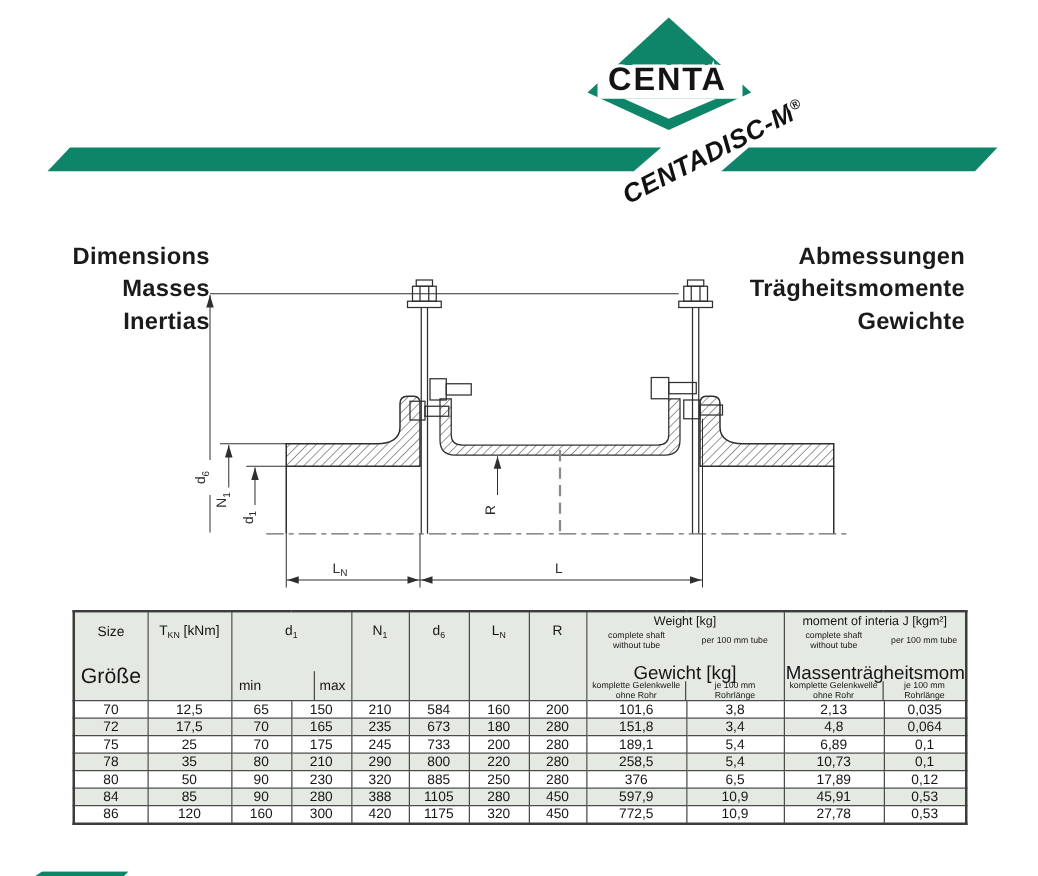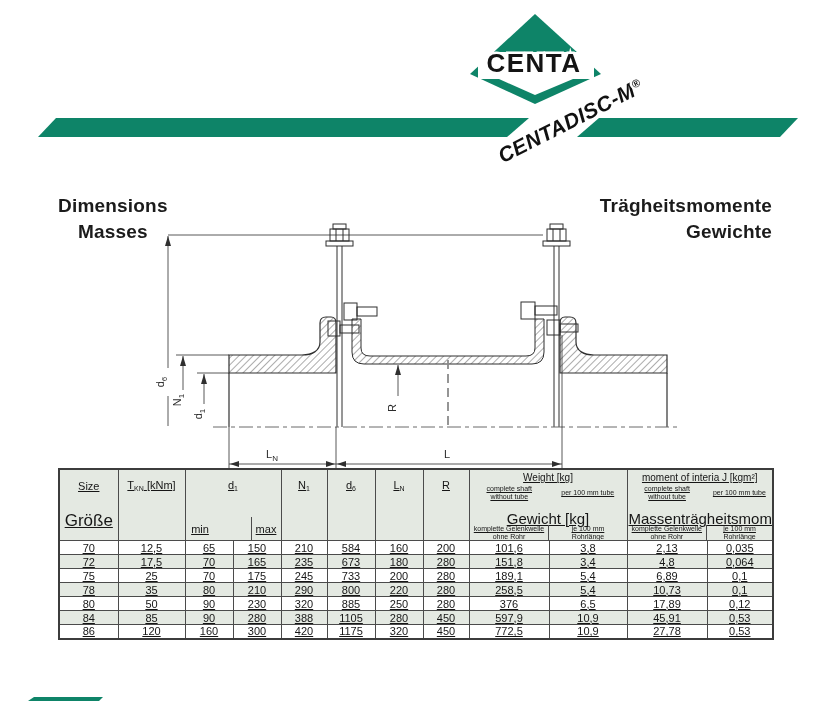--- a/index.html
+++ b/index.html
@@ -12,30 +12,30 @@
   body{width:830px;height:701px;overflow:hidden;background:#fff;}
   .page{position:relative;width:830px;height:701px;background:#ffffff;
         font-family:"Liberation Sans",sans-serif;color:var(--ink);}
 
   
   .hdr-svg{position:absolute;left:0;top:0;}
 
   
   .heading{position:absolute;top:193px;font-size:19px;font-weight:bold;
            line-height:26px;color:#1b1b1b;letter-spacing:.2px;}
-  .heading.left{left:58px;text-align:center;}
+  .heading.left{left:58px;text-align:right;}
   .heading.right{right:58px;text-align:right;}
 
   
   .drw{position:absolute;left:130px;top:213px;}
 
   
-  table.spec{position:absolute;left:58px;top:468px;width:714px;
+  table.spec{position:absolute;left:58px;top:488px;width:714px;
              border-collapse:collapse;table-layout:fixed;
-             border:2px solid #3c3c3c;font-size:11px;color:#161616;text-decoration:underline;}
+             border:2px solid #3c3c3c;font-size:11px;color:#161616;}
   table.spec th,table.spec td{border:1px solid var(--bordc);padding:0;
              text-align:center;vertical-align:middle;font-weight:normal;
              overflow:hidden;}
   tr.hrow{height:70px;background:var(--cellg);}
   tr.hrow th{vertical-align:top;}
   .toplab{margin-top:9px;font-size:11px;}
   .sz1{margin-top:10px;font-size:11px;}
   .sz2{margin-top:19px;font-size:17px;}
   sub.s{font-size:7px;vertical-align:-2px;}
   .blk{display:flex;flex-direction:column;height:70px;}
@@ -75,22 +75,24 @@
       <polygon points="535,14 601,74 535,104 470,74" fill="#0e8468"></polygon>
       <rect x="478" y="52" width="116" height="27" fill="#ffffff"></rect>
       <polygon points="499,79 573,79 535,95" fill="#ffffff"></polygon>
       <text x="534" y="72" text-anchor="middle" font-family="Liberation Sans, sans-serif" font-size="26" font-weight="bold" fill="#141414" style="paint-order:stroke" stroke="#ffffff" stroke-width="5" letter-spacing="1.5">CENTA</text>
     </g>
   </svg>
 
   <div class="heading left">
     <div>Dimensions</div>
     <div>Masses</div>
+    <div>Inertias</div>
   </div>
   <div class="heading right">
+    <div>Abmessungen</div>
     <div>Trägheitsmomente</div>
     <div>Gewichte</div>
   </div>
 
   <svg class="drw" width="560" height="275" viewBox="130 213 560 275">
     <defs>
       <pattern id="hatch" width="5" height="5" patternUnits="userSpaceOnUse" patternTransform="rotate(45)">
         <line x1="0" y1="0" x2="0" y2="5" stroke="#5a5a5a" stroke-width="1"></line>
       </pattern>
     </defs>

